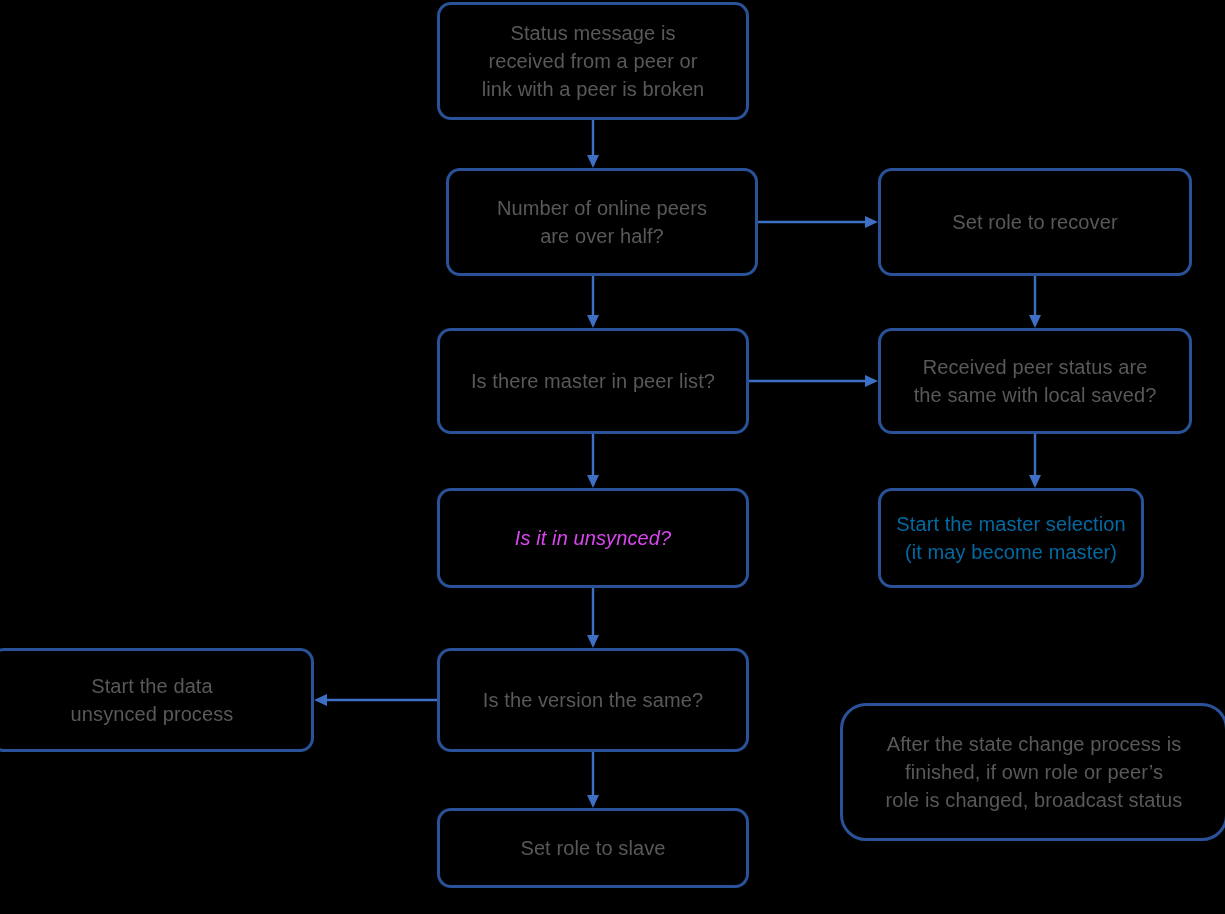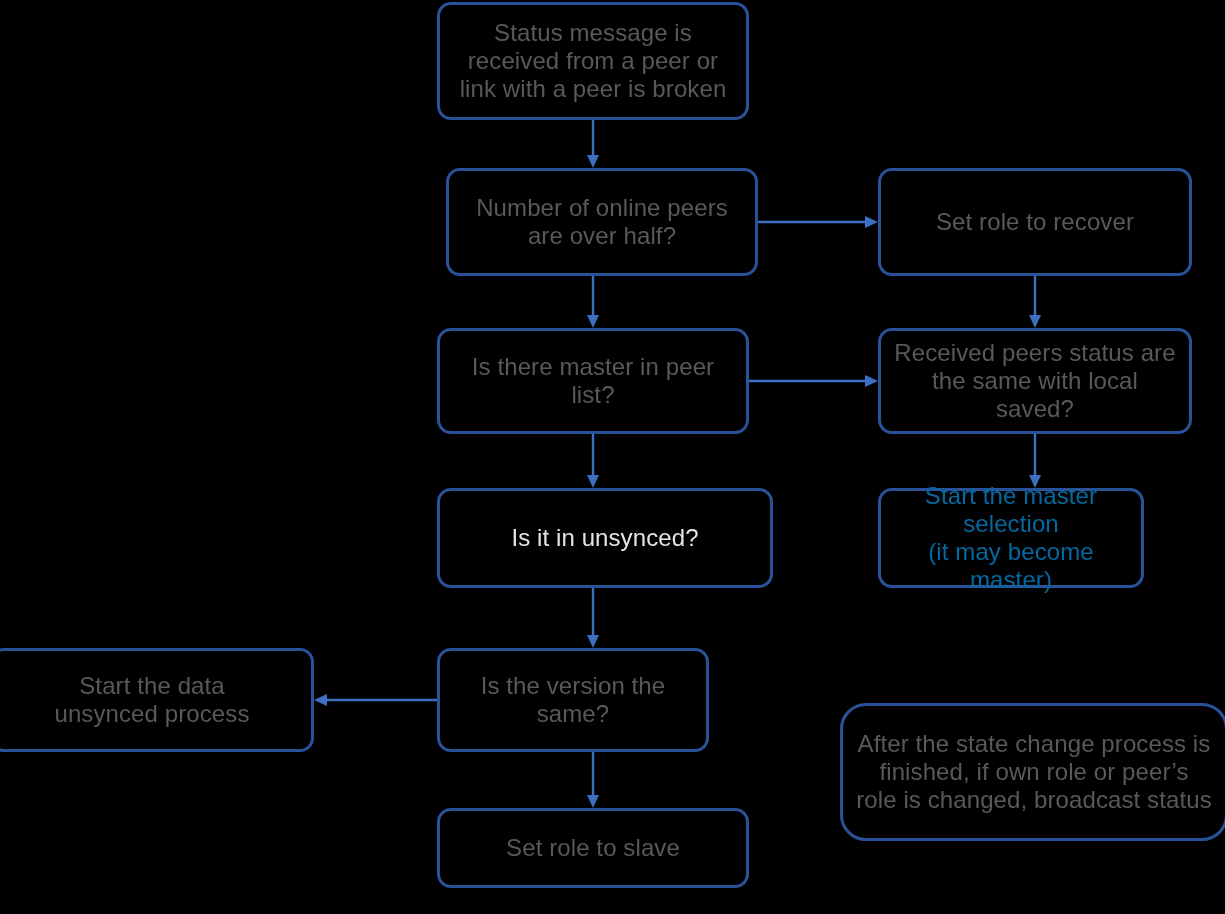--- a/index.html
+++ b/index.html
@@ -19,21 +19,21 @@
     position: absolute;
     box-sizing: border-box;
     border: 3px solid #2a5299;
     border-radius: 14px;
     background: #000000;
     color: #595959;
     display: flex;
     align-items: center;
     justify-content: flex-start;
     text-align: center;
-    font-size: 24px;
+    font-size: 20px;
     line-height: 28px;
     letter-spacing: 0.1px;
     padding: 0 10px;
     z-index: 3;
   }
   .node.note {
     border-radius: 26px;
   }
   .node .label {
     display: block;
@@ -106,35 +106,35 @@
       <span class="label">Number of online peers
 are over half?</span>
     </div>
     <div class="node" style="left: 878px; top: 168px; width: 314px; height: 108px; border-color: rgb(42, 82, 153); color: rgb(89, 89, 89);">
       <span class="label">Set role to recover</span>
     </div>
     <div class="node" style="left: 437px; top: 328px; width: 312px; height: 106px; border-color: rgb(42, 82, 153); color: rgb(89, 89, 89);">
       <span class="label">Is there master in peer list?</span>
     </div>
     <div class="node" style="left: 878px; top: 328px; width: 314px; height: 106px; border-color: rgb(42, 82, 153); color: rgb(89, 89, 89);">
-      <span class="label">Received peers status are
+      <span class="label">Received peer status are
 the same with local saved?</span>
     </div>
-    <div class="node" style="left: 437px; top: 488px; width: 336px; height: 100px; border-color: rgb(42, 82, 153); color: #e5e5e5;">
+    <div class="node" style="left: 437px; top: 488px; width: 312px; height: 100px; border-color: rgb(42, 82, 153); color: #d946ef; font-style: italic;">
       <span class="label">Is it in unsynced?</span>
     </div>
     <div class="node" style="left: 878px; top: 488px; width: 266px; height: 100px; border-color: rgb(42, 82, 153); color: #0369a1;">
       <span class="label">Start the master selection
 (it may become master)</span>
     </div>
     <div class="node" style="left: -10px; top: 648px; width: 324px; height: 104px; border-color: rgb(42, 82, 153); color: rgb(89, 89, 89);">
       <span class="label">Start the data
 unsynced process</span>
     </div>
-    <div class="node" style="left: 437px; top: 648px; width: 272px; height: 104px; border-color: rgb(42, 82, 153); color: rgb(89, 89, 89);">
+    <div class="node" style="left: 437px; top: 648px; width: 312px; height: 104px; border-color: rgb(42, 82, 153); color: rgb(89, 89, 89);">
       <span class="label">Is the version the same?</span>
     </div>
     <div class="node note" style="left: 840px; top: 703px; width: 388px; height: 138px; border-color: rgb(42, 82, 153); color: rgb(89, 89, 89);">
       <span class="label">After the state change process is
 finished, if own role or peer’s
 role is changed, broadcast status</span>
     </div>
     <div class="node" style="left: 437px; top: 808px; width: 312px; height: 80px; border-color: rgb(42, 82, 153); color: rgb(89, 89, 89);">
       <span class="label">Set role to slave</span>
     </div>

